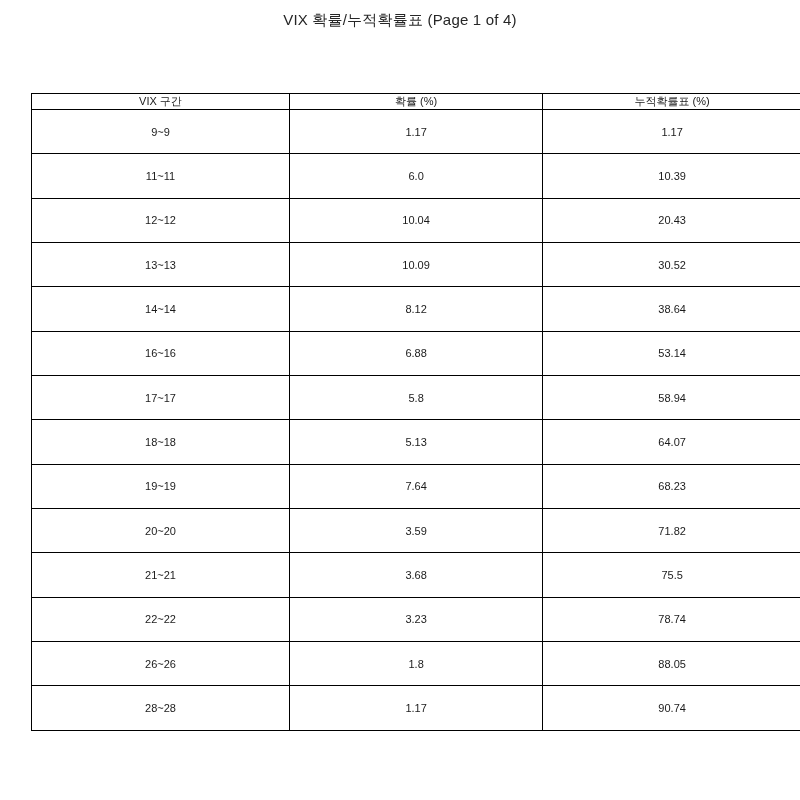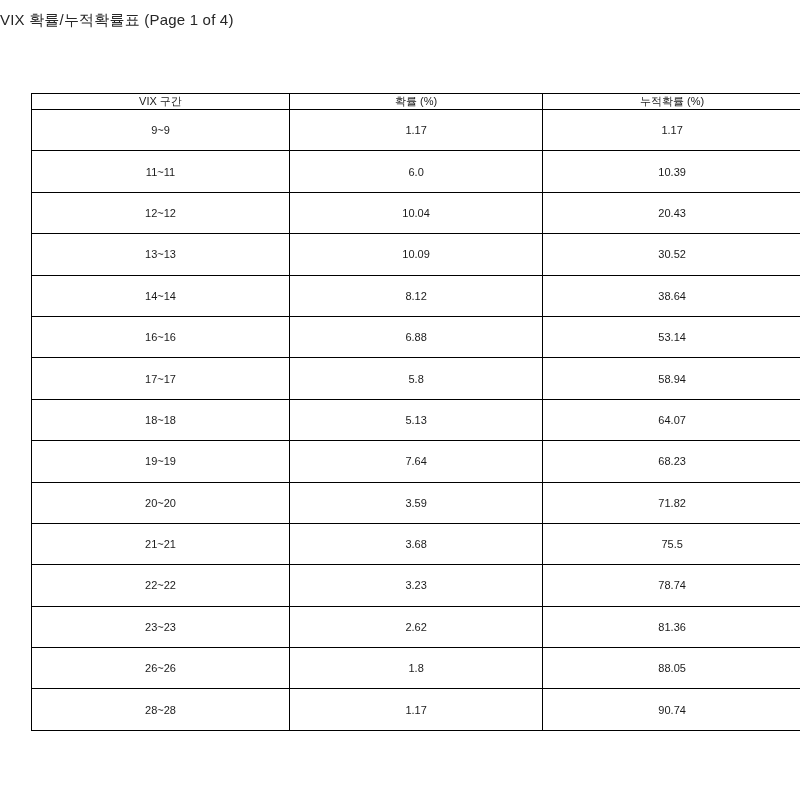--- a/index.html
+++ b/index.html
@@ -12,21 +12,21 @@
     font-family: "Liberation Sans", "DejaVu Sans", sans-serif;
     color: #1a1a1a;
     position: relative;
     overflow: hidden;
   }
   .page-title {
     position: absolute;
     top: 11px;
     left: 0;
     width: 800px;
-    text-align: left;
+    text-align: center;
     font-size: 15px;
     font-weight: normal;
     color: #262626;
     letter-spacing: 0.2px;
   }
   table.vix-table {
     position: absolute;
     left: 15px;
     top: 93px;
     width: 771px;
@@ -60,21 +60,21 @@
 <table class="vix-table">
   <colgroup>
     <col class="col-range">
     <col class="col-prob">
     <col class="col-cum">
   </colgroup>
   <thead>
     <tr>
       <th>VIX 구간</th>
       <th>확률 (%)</th>
-      <th>누적확률 (%)</th>
+      <th>누적확률표 (%)</th>
     </tr>
   </thead>
   <tbody id="table-body">
       <tr>
         <td>9~9</td>
         <td>1.17</td>
         <td>1.17</td>
       </tr>
       <tr>
         <td>11~11</td>
@@ -125,25 +125,20 @@
         <td>21~21</td>
         <td>3.68</td>
         <td>75.5</td>
       </tr>
       <tr>
         <td>22~22</td>
         <td>3.23</td>
         <td>78.74</td>
       </tr>
       <tr>
-        <td>23~23</td>
-        <td>2.62</td>
-        <td>81.36</td>
-      </tr>
-      <tr>
         <td>26~26</td>
         <td>1.8</td>
         <td>88.05</td>
       </tr>
       <tr>
         <td>28~28</td>
         <td>1.17</td>
         <td>90.74</td>
       </tr>
     </tbody>

